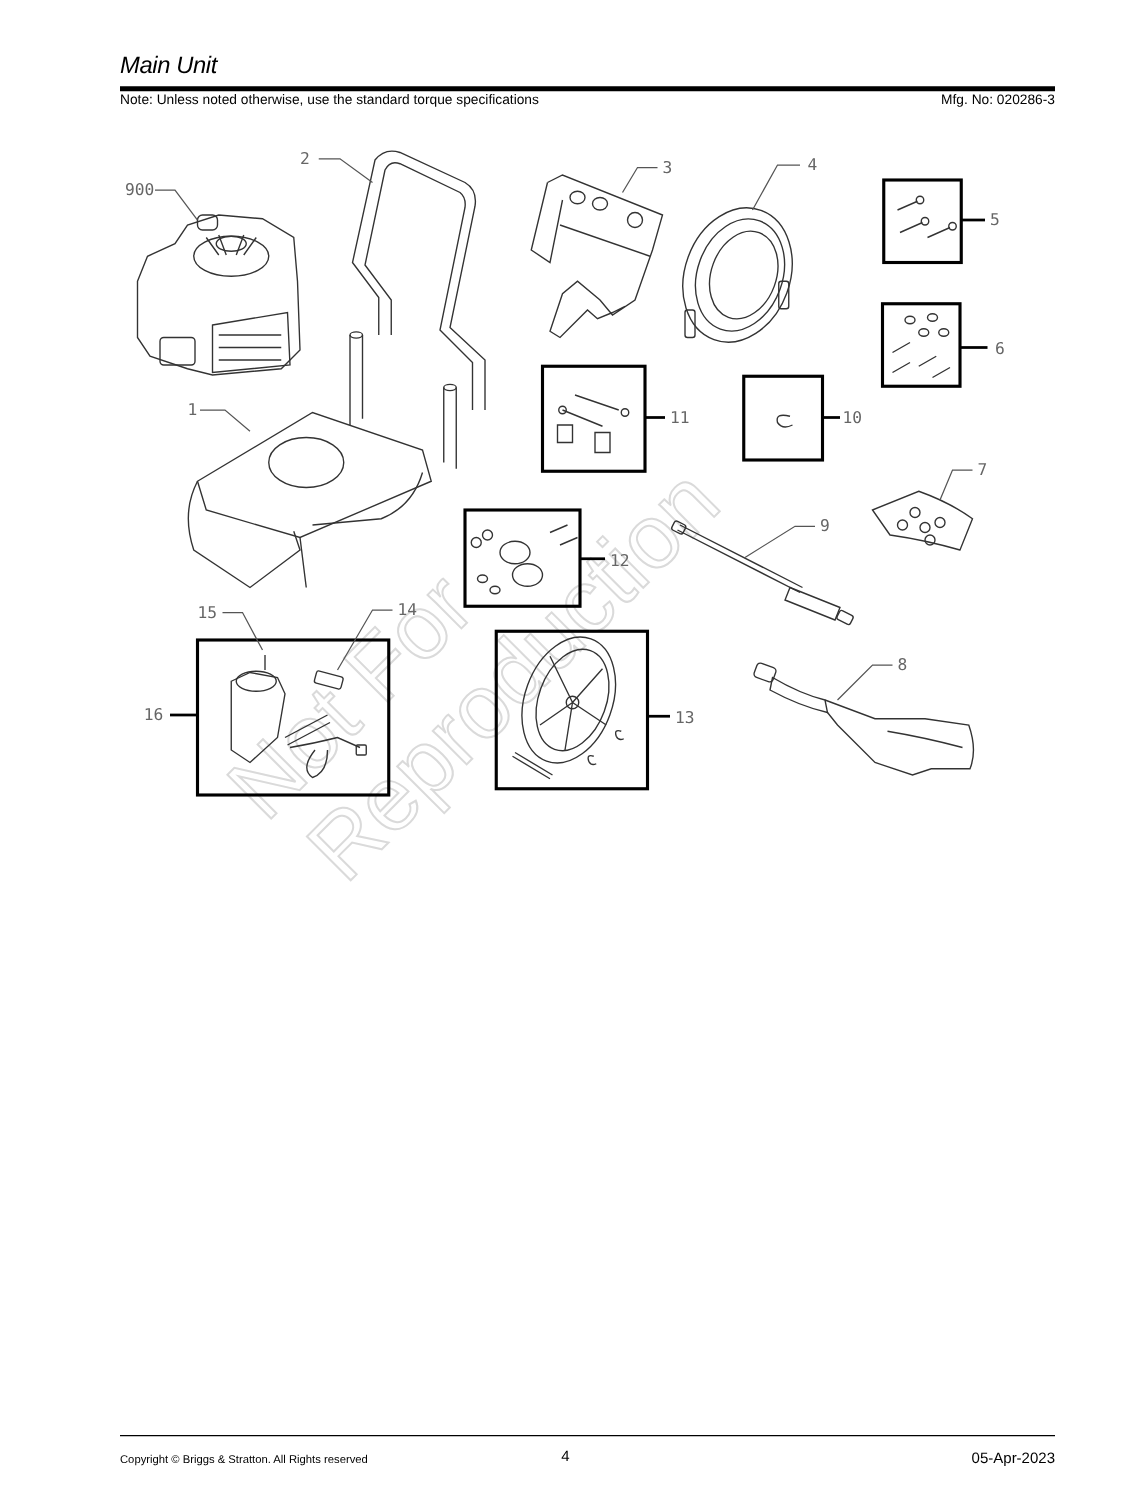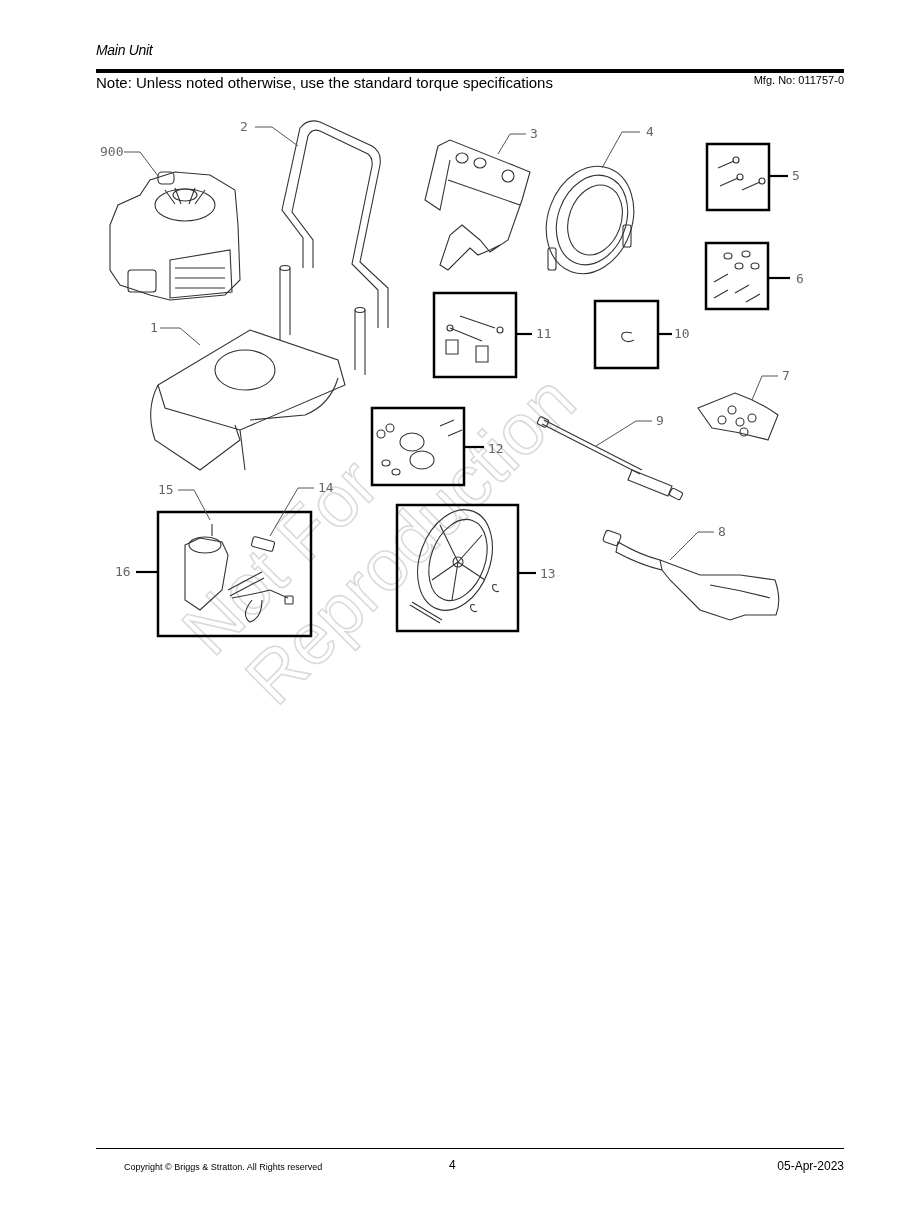--- a/index.html
+++ b/index.html
@@ -1,39 +1,39 @@
 <!DOCTYPE html>
 <html><head>
 <meta charset="utf-8">
 <style>
   html, body { margin:0; padding:0; background:#ffffff; }
   body { width:906px; height:1208px; position:relative; overflow:hidden; font-family:"Liberation Sans", sans-serif; color:#000; }
-  .title { position:absolute; left:96px; top:42px; font-size:14px; font-style:italic; letter-spacing:-0.3px; }
+  .title { position:absolute; left:96px; top:42px; font-size:19px; font-style:italic; letter-spacing:-0.3px; }
   .rule-thick { position:absolute; left:96px; top:69px; width:748px; height:4px; background:#000; }
-  .note { position:absolute; left:96px; top:74px; font-size:15px; }
+  .note { position:absolute; left:96px; top:74px; font-size:11px; }
   .mfg { position:absolute; right:62px; top:74px; font-size:11px; }
   .diagram { position:absolute; left:0; top:0; width:906px; height:1208px; }
   .foot-rule { position:absolute; left:96px; top:1148px; width:748px; height:1px; background:#000; }
-  .copyright { position:absolute; left:96px; top:1162px; font-size:9px;margin-left:28px; }
+  .copyright { position:absolute; left:96px; top:1162px; font-size:9px; }
   .pagenum { position:absolute; left:449px; top:1158px; font-size:12px; }
   .date { position:absolute; right:62px; top:1159px; font-size:12px; }
   .callout { font-family:"DejaVu Sans Mono", monospace; font-size:13px; fill:#666; }
   .part { fill:none; stroke:#333; stroke-width:1.1; }
   .box { fill:none; stroke:#000; stroke-width:2.5; }
   .leader { stroke:#555; stroke-width:1; fill:none; }
   .leader-bold { stroke:#000; stroke-width:2.2; fill:none; }
   .watermark { font-family:"Liberation Sans", sans-serif; font-size:72px; fill:none; stroke:#dadada; stroke-width:1.6; }
 </style>
 </head>
 <body>
 
 <div class="title">Main Unit</div>
 <div class="rule-thick"></div>
 <div class="note">Note: Unless noted otherwise, use the standard torque specifications</div>
-<div class="mfg">Mfg. No: 011757-0</div>
+<div class="mfg">Mfg. No: 020286-3</div>
 
 <svg class="diagram" viewBox="0 0 906 1208" xmlns="http://www.w3.org/2000/svg">
 
   <g transform="rotate(-45 340 560)">
     <text class="watermark" x="180" y="540">Not For</text>
     <text class="watermark" x="190" y="620">Reproduction</text>
   </g>
 
   <g>
     <path class="part" d="M110 225 L118 205 L140 195 L150 180 L175 172 L210 175 L235 190 L238 225 L240 280 L225 295 L170 300 L150 295 L120 285 L110 270 Z"></path>

